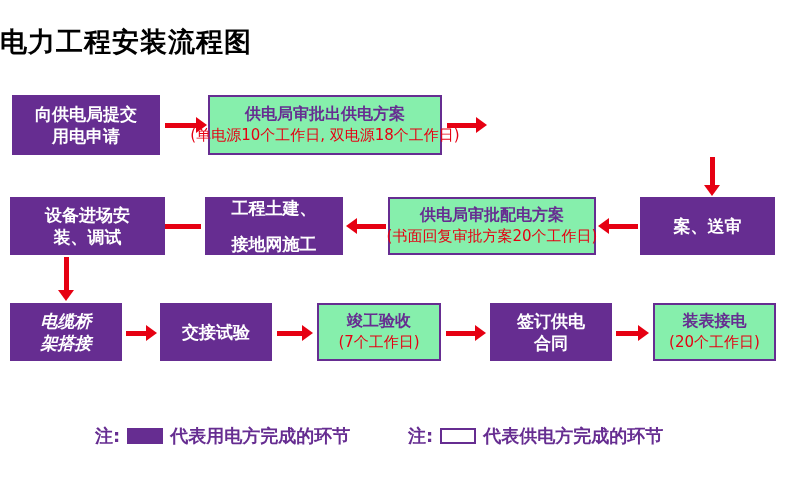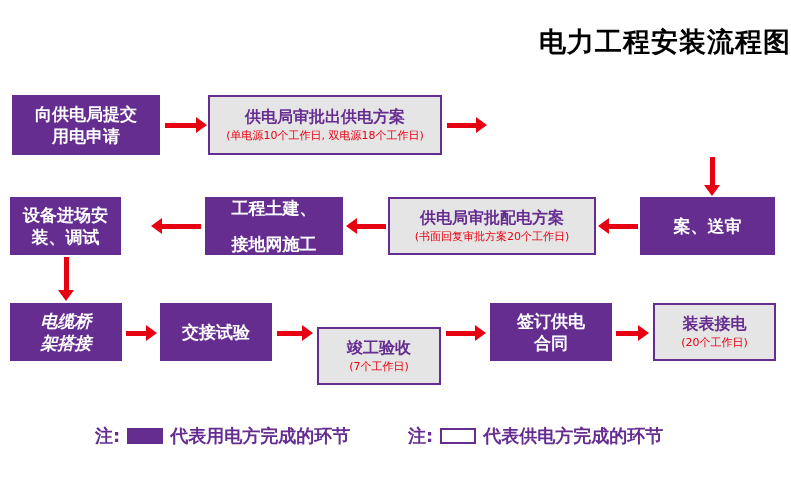--- a/index.html
+++ b/index.html
@@ -15,21 +15,21 @@
     width: 791px;
     height: 502px;
     background: #ffffff;
     overflow: hidden;
   }
   .title {
     position: absolute;
     left: 0; top: 24px;
     width: 100%;
     margin: 0;
-    text-align: right;
+    text-align: left;
     font-size: 27px;
     font-weight: bold;
     color: var(--text);
     letter-spacing: 1px;
   }
   .box {
     position: absolute;
     display: flex;
     flex-direction: column;
     align-items: center;
@@ -37,26 +37,26 @@
     text-align: center;
   }
   .box.purple {
     background: var(--purple);
     color: #ffffff;
     font-weight: bold;
     font-size: 17px;
     line-height: 1.3;
   }
   .box.white {
-    background: #e5e5e5;
+    background: #86efac;
     border: 2px solid var(--purple);
     color: var(--purple);
   }
   .wt { font-size: 16px; font-weight: bold; line-height: 1.25; }
-  .wn { font-size: 11px; color: var(--red); line-height: 1.3; margin-top: 2px; white-space: nowrap; }
+  .wn { font-size: 15px; color: var(--red); line-height: 1.3; margin-top: 2px; white-space: nowrap; }
   .bl { white-space: nowrap; }
 
   
   .arr { position: absolute; display: flex; }
   .arr-r { height: 16px; align-items: center; }
   .arr-r::before { content:""; flex:1; height:5px; background: var(--red); }
   .arr-r::after  { content:""; width:0; height:0;
                    border-top:8px solid transparent; border-bottom:8px solid transparent;
                    border-left:11px solid var(--red); }
   .arr-l { height: 16px; align-items: center; }
@@ -121,41 +121,41 @@
 
   <div class="arr arr-l" style="left:346px; top:218px; width:40px;"></div>
 
   <div class="box purple" style="left:205px; top:197px; width:138px; height:58px;justify-content:space-between;">
     <div class="bl">工程土建、</div>
     <div class="bl">接地网施工</div>
   </div>
 
   <div class="arr arr-l" style="left:151px; top:218px; width:50px;"></div>
 
-  <div class="box purple" style="left:10px; top:197px; width:111px; height:58px;">
+  <div class="box purple" style="left:10px; top:197px; width:155px; height:58px;">
     <div class="bl">设备进场安</div>
     <div class="bl">装、调试</div>
   </div>
 
   <div class="arr arr-d" style="left:58px; top:257px; height:44px;"></div>
 
   <div class="box purple" style="left:10px; top:303px; width:112px; height:58px;font-style:italic;">
     <div class="bl">电缆桥</div>
     <div class="bl">架搭接</div>
   </div>
 
   <div class="arr arr-r" style="left:126px; top:325px; width:31px;"></div>
 
   <div class="box purple" style="left:160px; top:303px; width:112px; height:58px;">
     <div class="bl">交接试验</div>
   </div>
 
   <div class="arr arr-r" style="left:277px; top:325px; width:36px;"></div>
 
-  <div class="box white" style="left:317px; top:303px; width:124px; height:58px;margin-top:24px;">
+  <div class="box white" style="left:317px; top:303px; width:124px; height:58px;">
     <div class="wt">竣工验收</div>
     <div class="wn">(7个工作日)</div>
   </div>
 
   <div class="arr arr-r" style="left:446px; top:325px; width:40px;"></div>
 
   <div class="box purple" style="left:490px; top:303px; width:122px; height:58px;">
     <div class="bl">签订供电</div>
     <div class="bl">合同</div>
   </div>

